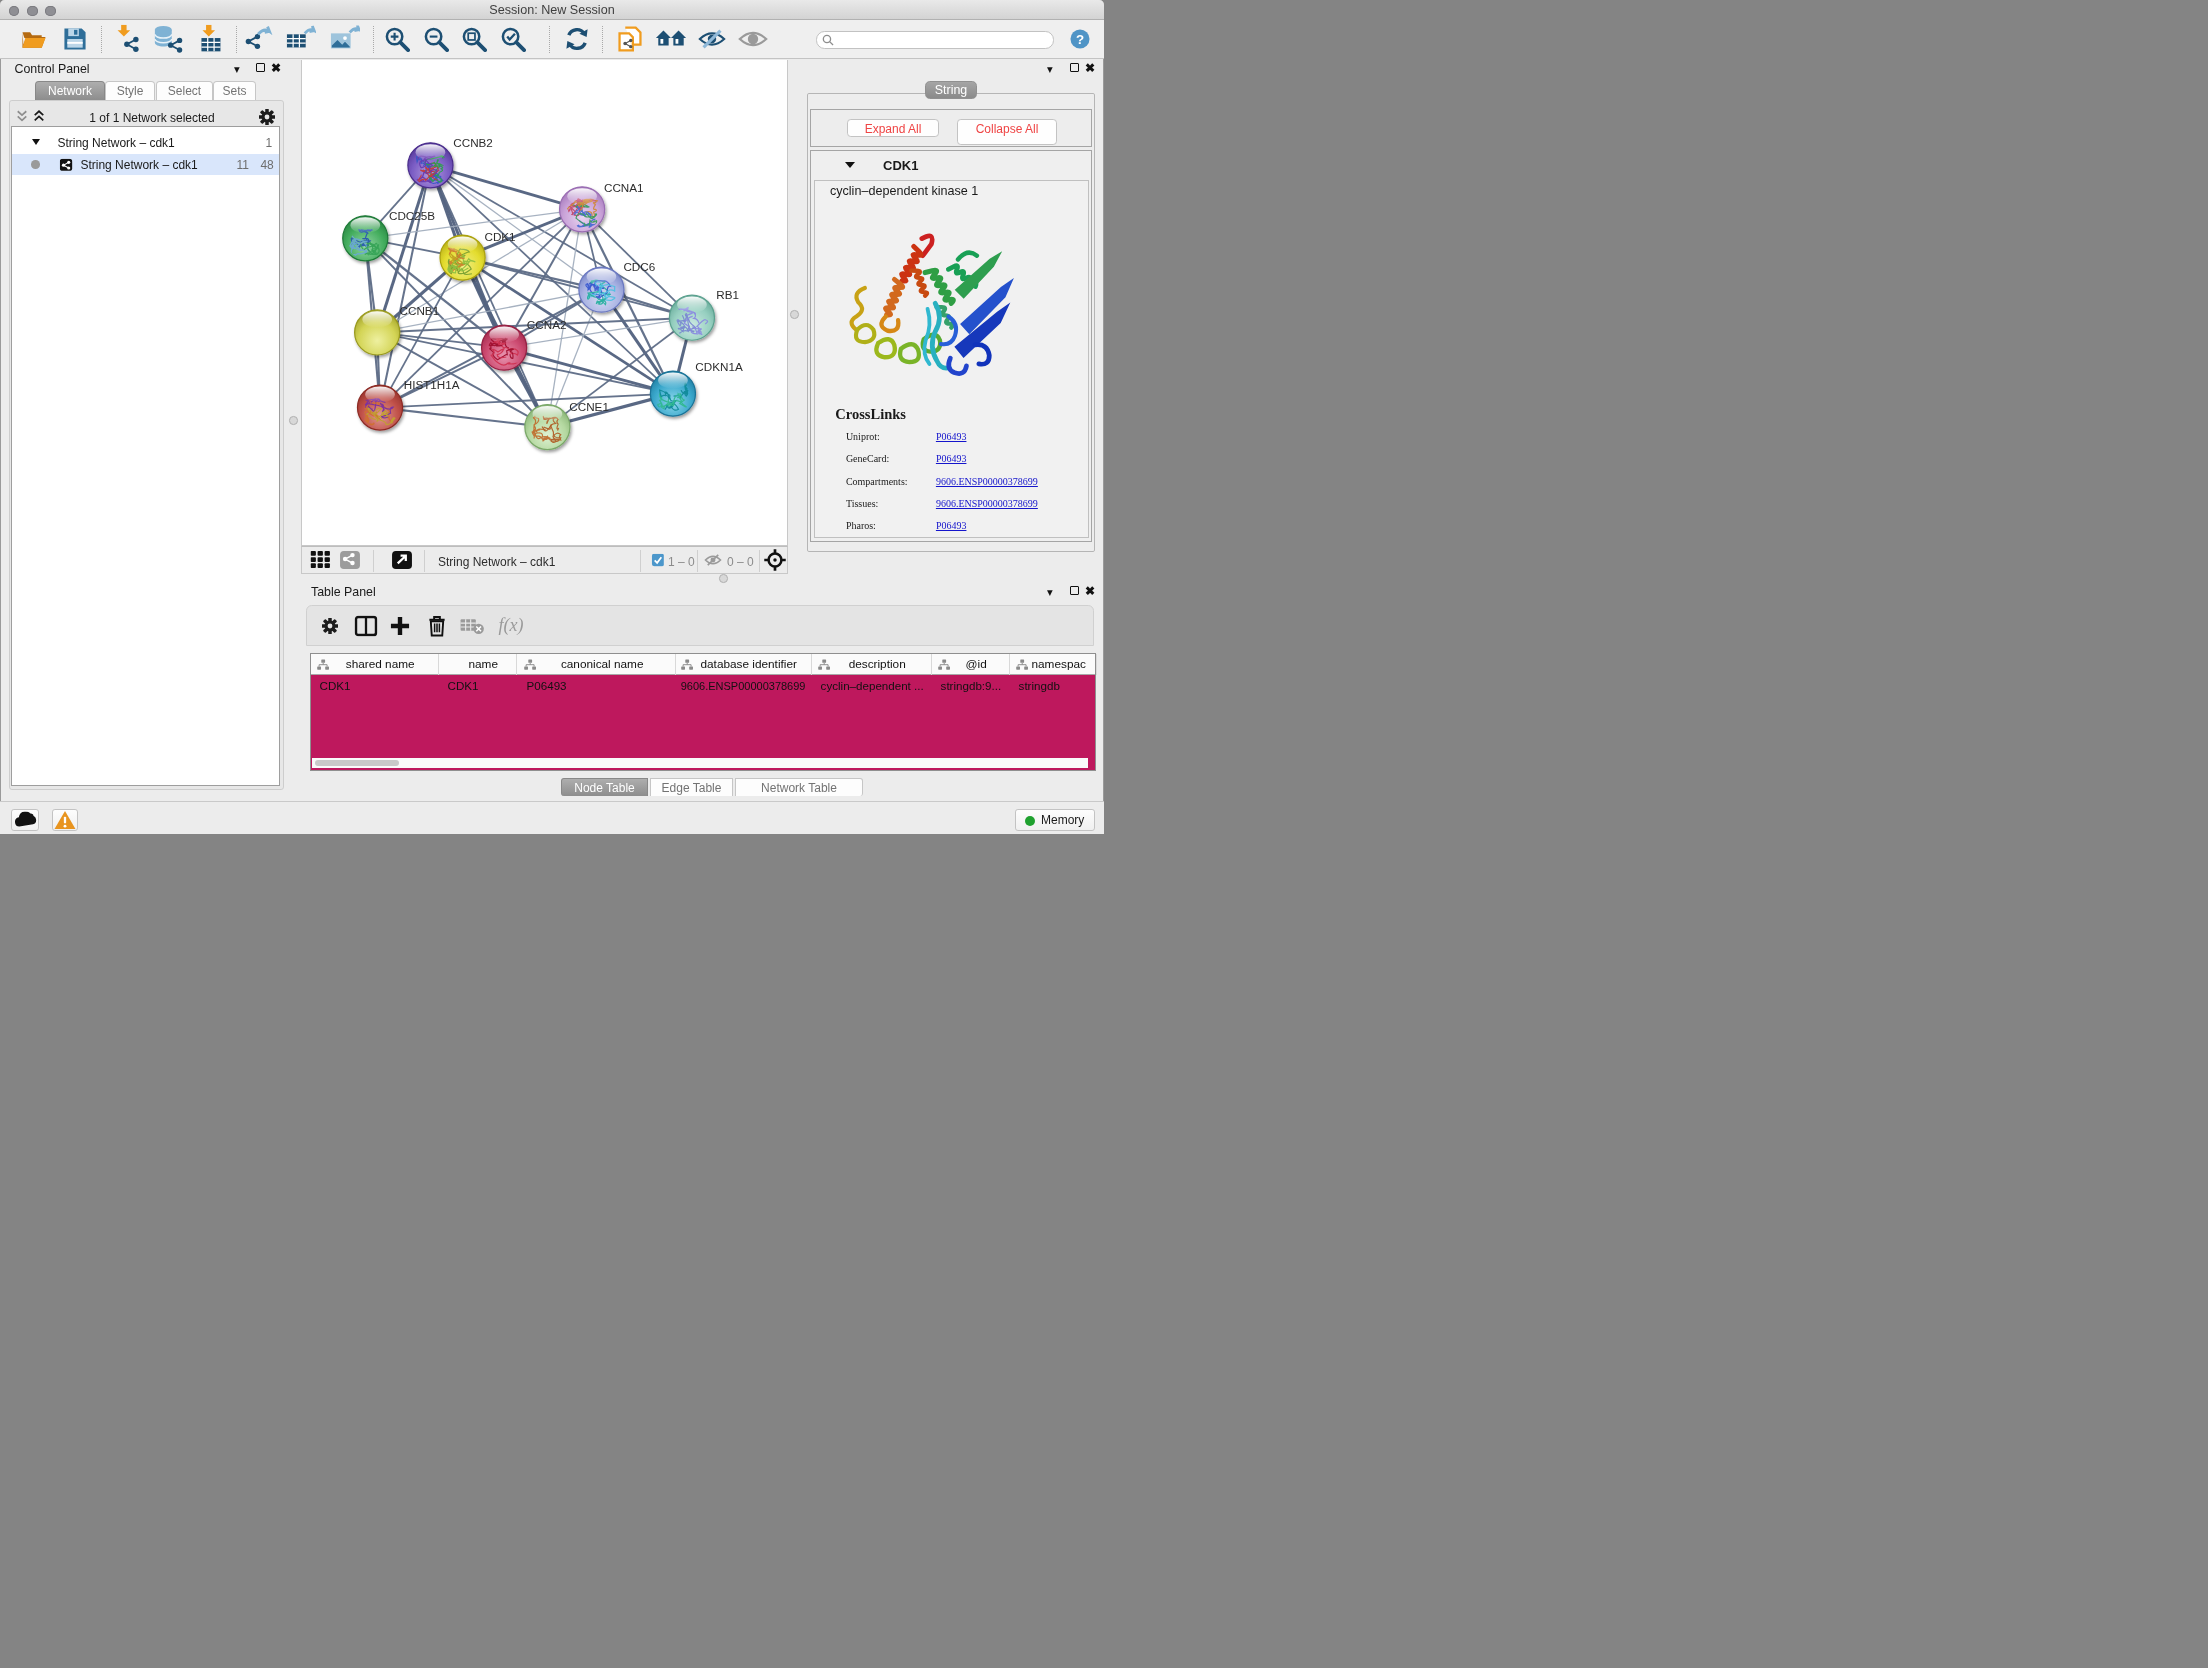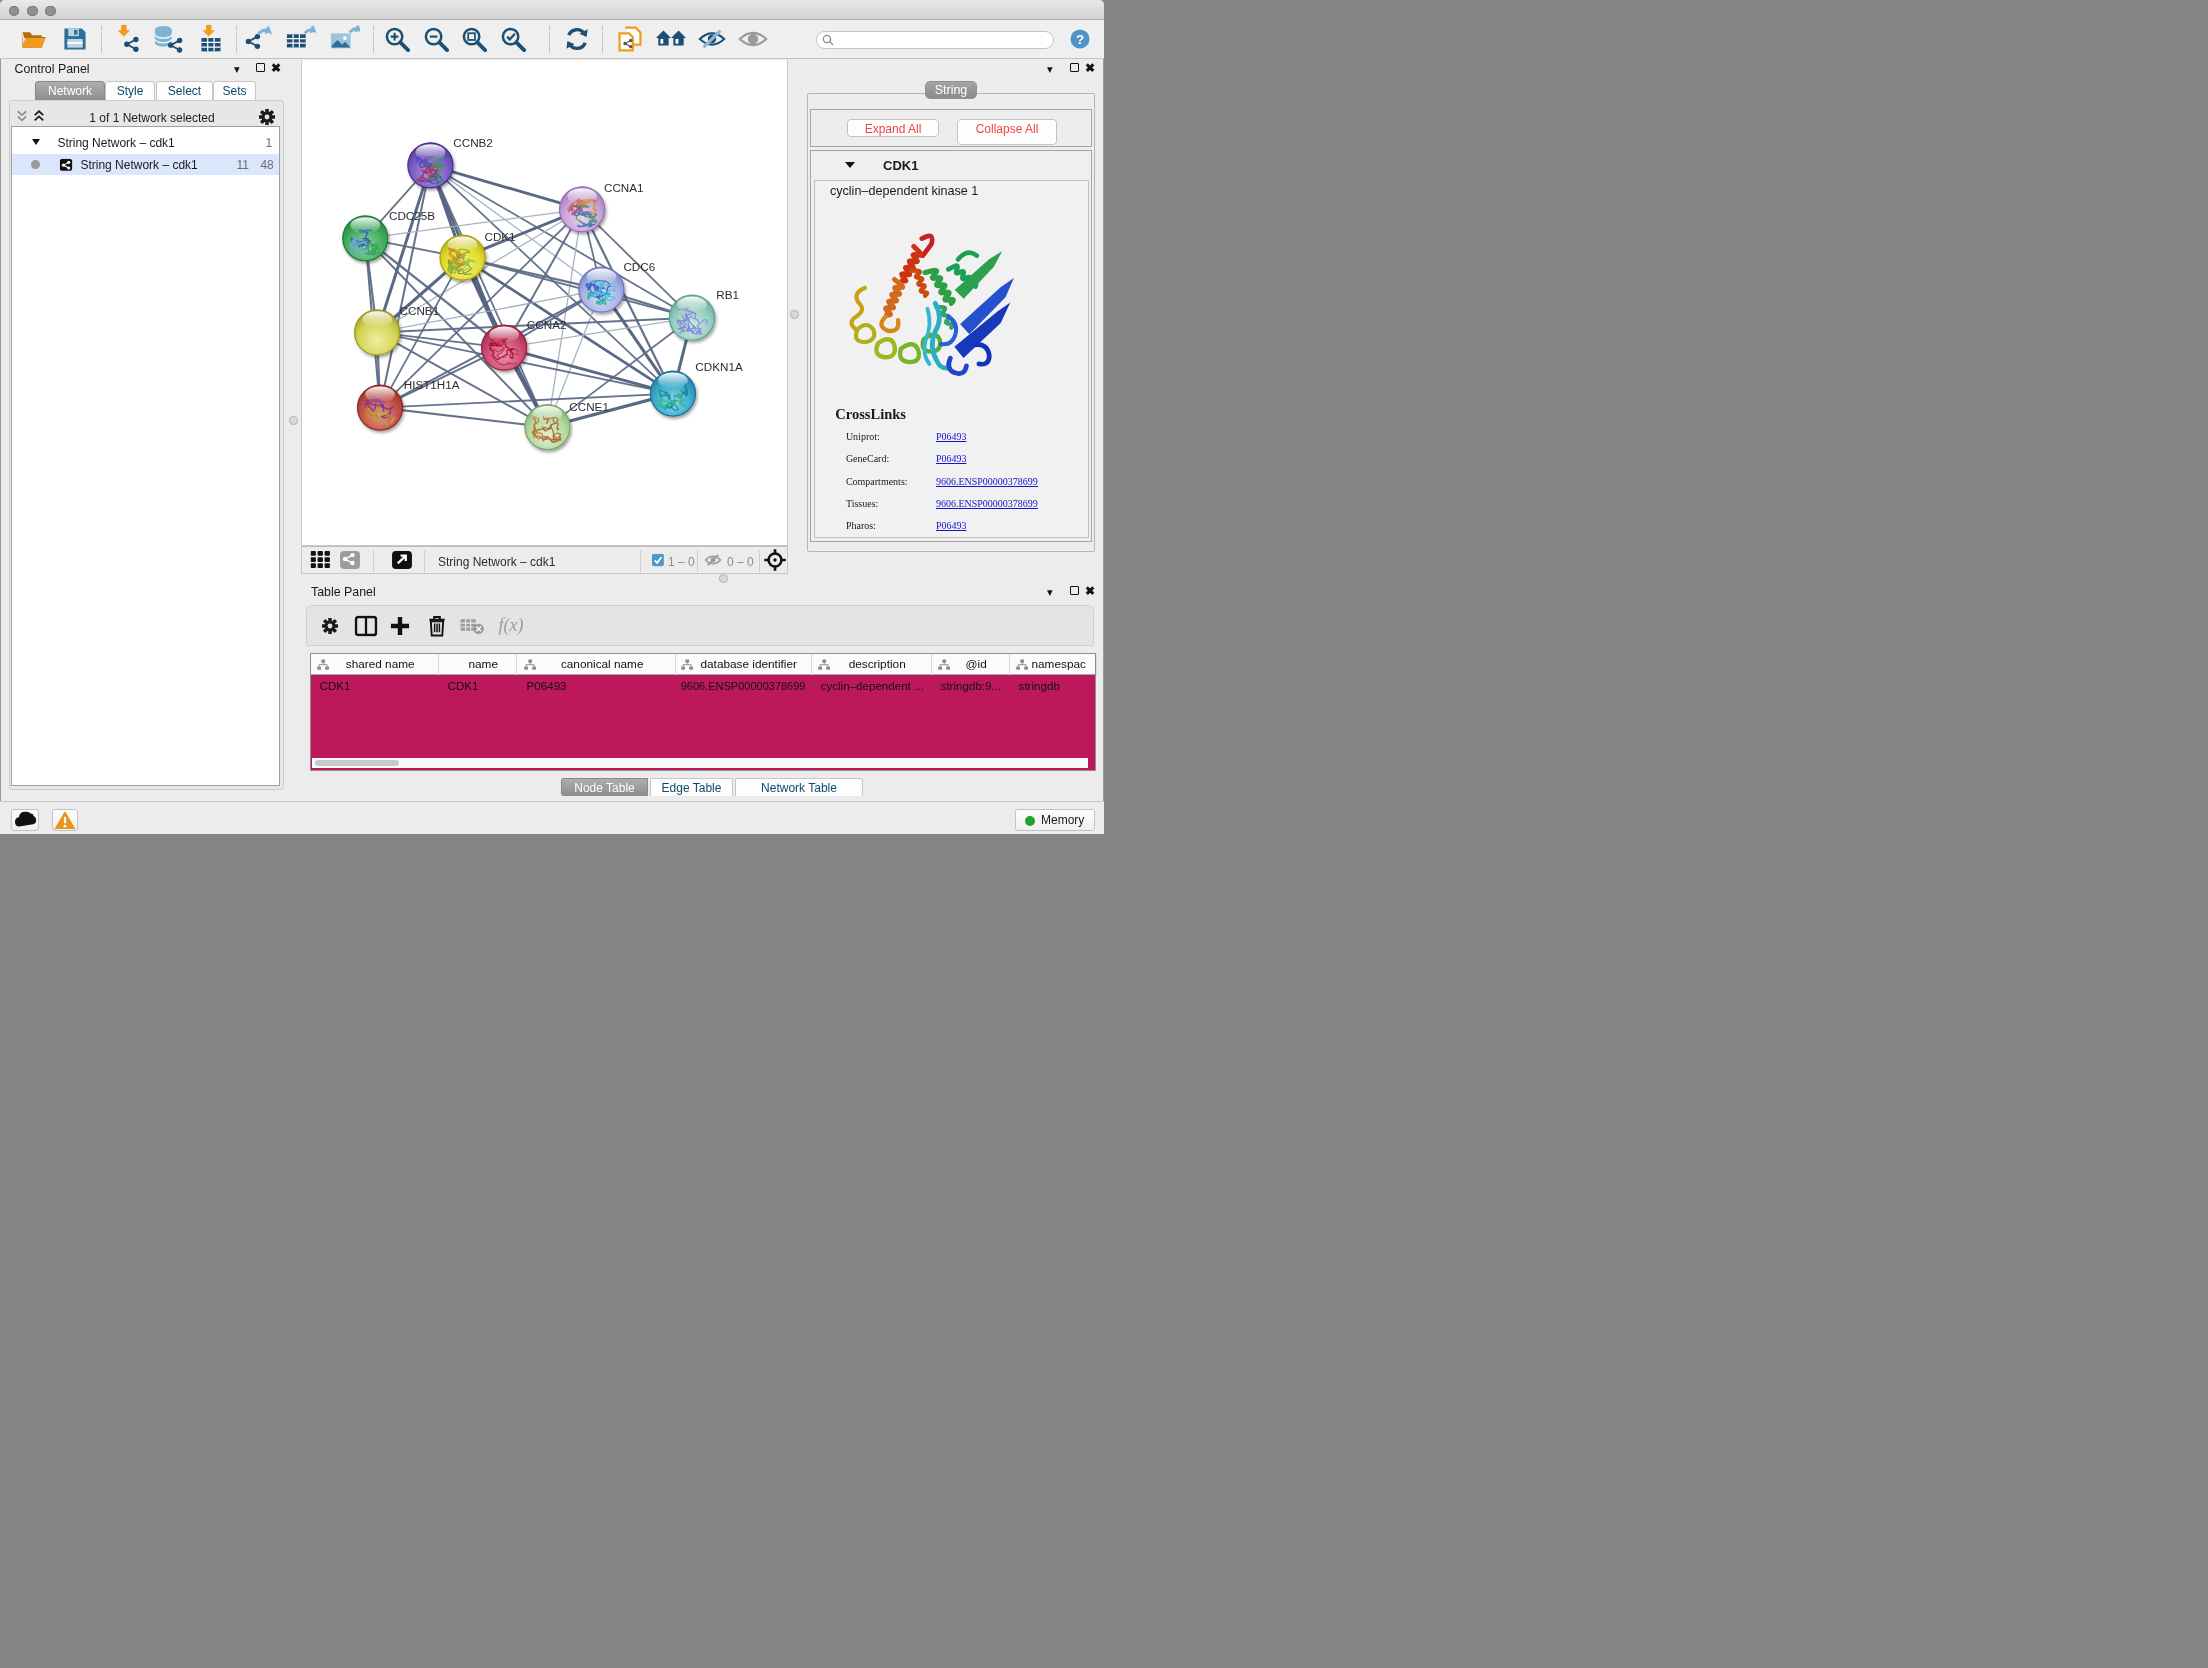--- a/index.html
+++ b/index.html
@@ -19,21 +19,21 @@
 #searchbox { left:816px; top:10.5px; width:238px; height:18px; background:#fff; border:1px solid #c2c2c2;
   border-radius:8.6px; }
 #searchbox svg { position:absolute; left:4.8px; top:2.9px; }
 
 .phead { font-size:12.4px; color:#1a1a1a; }
 .pi { position:absolute; font-size:11.4px; color:#111; }
 .pi.sq { width:8.6px; height:8.6px; border:1.5px solid #111; border-radius:1px; }
 .pi.x { font-size:12px; font-weight:bold; }
 
 .tab { position:absolute; text-align:center; font-size:12px; background:#fdfdfd;
-  border:1px solid #c6c6c6; border-bottom:none; border-radius:3.8px 3.8px 0 0; color:#0c4a6e; }
+  border:1px solid #c6c6c6; border-bottom:none; border-radius:3.8px 3.8px 0 0; color:#737373; }
 .tab.sel { background:linear-gradient(#aeaeae,#8d8d8d); color:#fff; border-color:#888; }
 .btn { position:absolute; background:#fefefe; border:1px solid #c3c3c3; border-radius:3.8px;
   text-align:center; font-size:12px; color:#ef4444; }
 
 #cp-list { left:11.4px; top:126px; width:269px; height:660px; background:#fff; border:1px solid #9e9e9e; }
 .row2 { position:absolute; left:0; top:27px; width:100%; height:21px; background:#d9e6fb; }
 
 #canvas { left:301px; top:60px; width:487px; height:486px; background:#fff;
   border:1px solid #c8c8c8; border-top:none;}
 #netbar { left:301px; top:546px; width:487px; height:28px; background:#ececec;
@@ -66,20 +66,21 @@
 .fx { font-family:"Liberation Serif",serif; font-style:italic; font-size:18px; color:#9a9a9a; }
 .splitdot { position:absolute; width:8.6px; height:8.6px; border-radius:50%; background:#d8d8d8; border:1px solid #b0b0b0; }
 </style></head>
 <body>
 <div id="win">
 
 <div id="titlebar" class="abs">
   <div class="tl abs" style="left:8.6px"></div>
   <div class="tl abs" style="left:27px"></div>
   <div class="tl abs" style="left:45px"></div>
+  <div id="title" class="abs">Session: New Session</div>
 </div>
 
 <div id="toolbar" class="abs">
   <span style="left:34px" class="ic"><svg width="27" height="25" viewBox="0 0 28 26">
           <path d="M2 6 h8 l2 3 h10 v3 h-18 z" fill="#b56a10"></path>
           <path d="M2 6 v16 h20 l4 -11 h-20 l-3 8 z" fill="#b56a10"></path>
           <path d="M5 12 h21 l-4 10 h-20 z" fill="#f09c1f"></path>
         </svg></span>
   <span style="left:75px" class="ic"><svg width="25" height="25" viewBox="0 0 26 26">
           <path d="M2 2 h18 l4 4 v18 h-22 z" fill="#2e6e99"></path>

